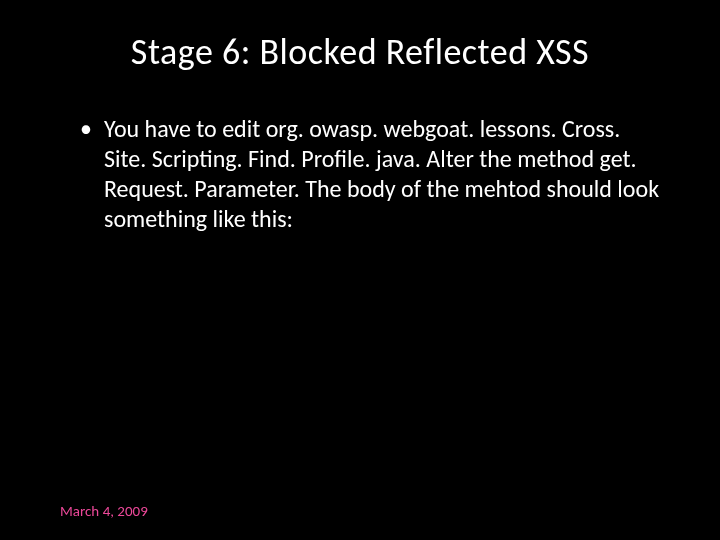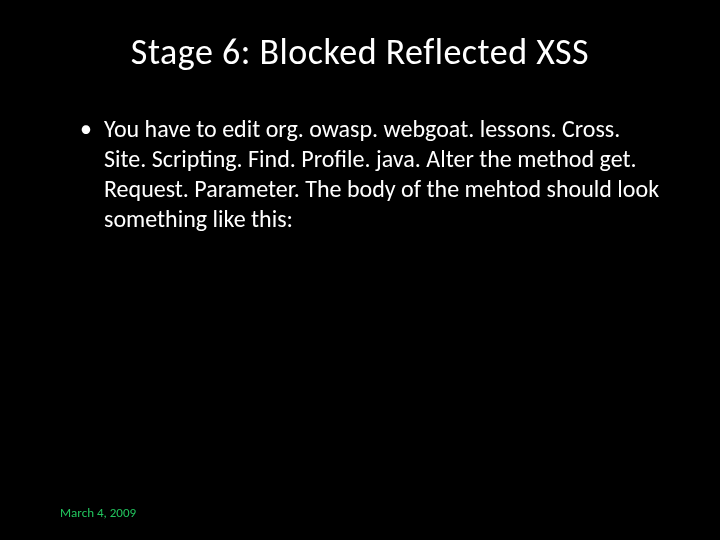--- a/index.html
+++ b/index.html
@@ -42,22 +42,22 @@
       position: absolute;
       left: 0;
       top: 0;
     }
     .footer {
       position: absolute;
       bottom: 20px;
       left: 60px;
       right: 60px;
       display: flex;
-      font-size: 13px;
-      color: #22c55e;
+      font-size: 15px;
+      color: #ec4899;
     }
     .footer-left {
       width: 40%;
     }
     .footer-center {
       width: 20%;
       text-align: left;
       padding-left: 70px;
     }
   </style>

